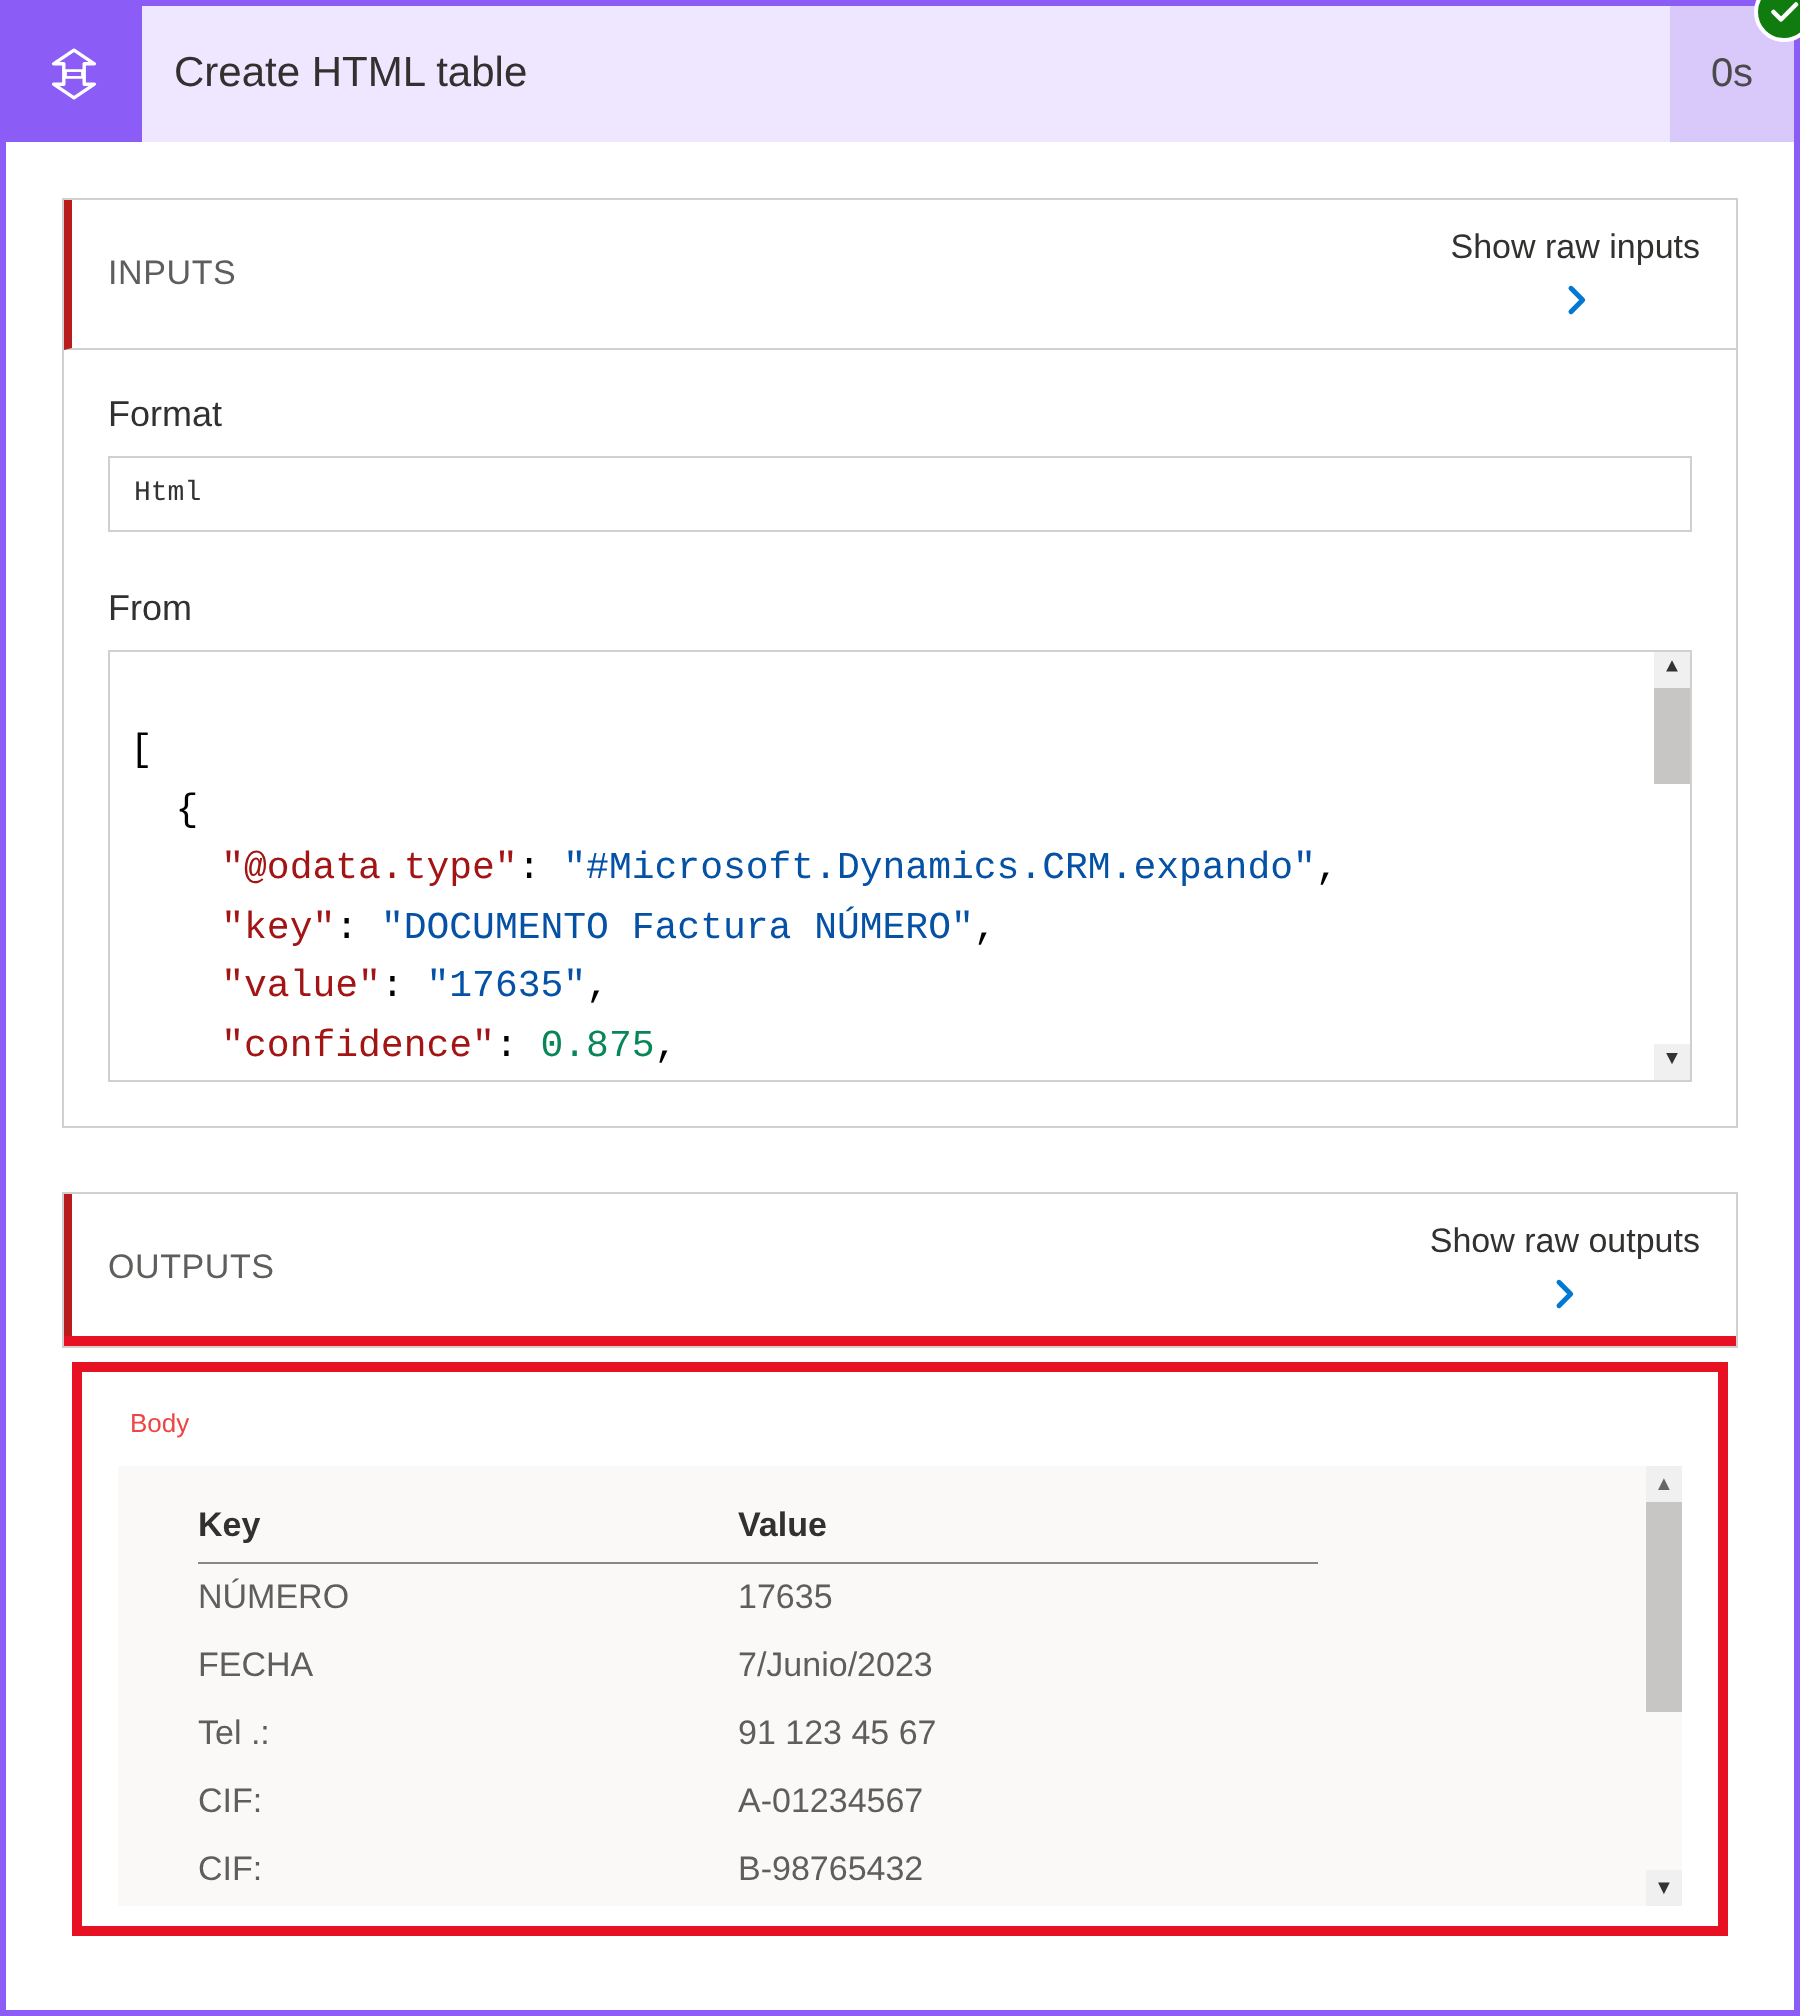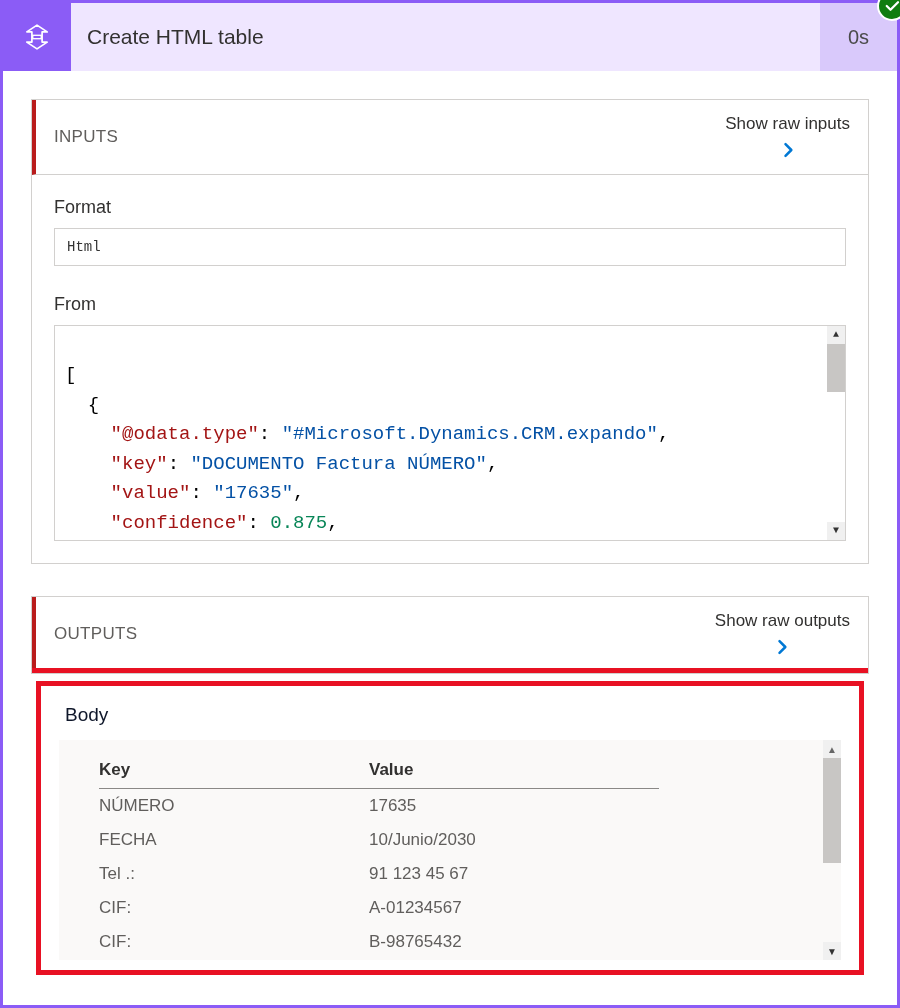--- a/index.html
+++ b/index.html
@@ -34,21 +34,21 @@
   .header-title {
     flex: 1;
     display: flex;
     align-items: center;
     padding-left: 16px;
     font-size: 21px;
     color: #323130;
     font-weight: 400;
   }
   .header-time {
-    width: 77px;
+    width: 62px;
     background: #d9c9fb;
     display: flex;
     align-items: center;
     justify-content: center;
     font-size: 20px;
     color: #4a4a4a;
   }
   .badge-corner {
     position: absolute;
     top: -12px;
@@ -140,22 +140,22 @@
   .tok-str { color: #0451a5; }
   .tok-num { color: #098658; }
 
   .outputs-body { padding: 18px 22px 22px 22px; }
   .red-frame {
     border: 5px solid #e81123;
     margin-top: -4px;
     padding: 0;
   }
   .body-label {
-    font-size: 19px;
-    color: #0f172a;
+    font-size: 13px;
+    color: #ef4444;
     margin: 0 0 14px 6px;
     display: block;
   }
   .body-table-wrap {
     background: #faf9f8;
     position: relative;
     padding: 14px 40px 14px 40px;
     height: 220px;
   }
   .body-table-wrap .scroll-up2 {
@@ -263,21 +263,21 @@
               <th>Value</th>
             </tr>
           </thead>
           <tbody>
             <tr>
               <td>NÚMERO</td>
               <td>17635</td>
             </tr>
             <tr>
               <td>FECHA</td>
-              <td>10/Junio/2030</td>
+              <td>7/Junio/2023</td>
             </tr>
             <tr>
               <td>Tel .:</td>
               <td>91 123 45 67</td>
             </tr>
             <tr>
               <td>CIF:</td>
               <td>A-01234567</td>
             </tr>
             <tr>

